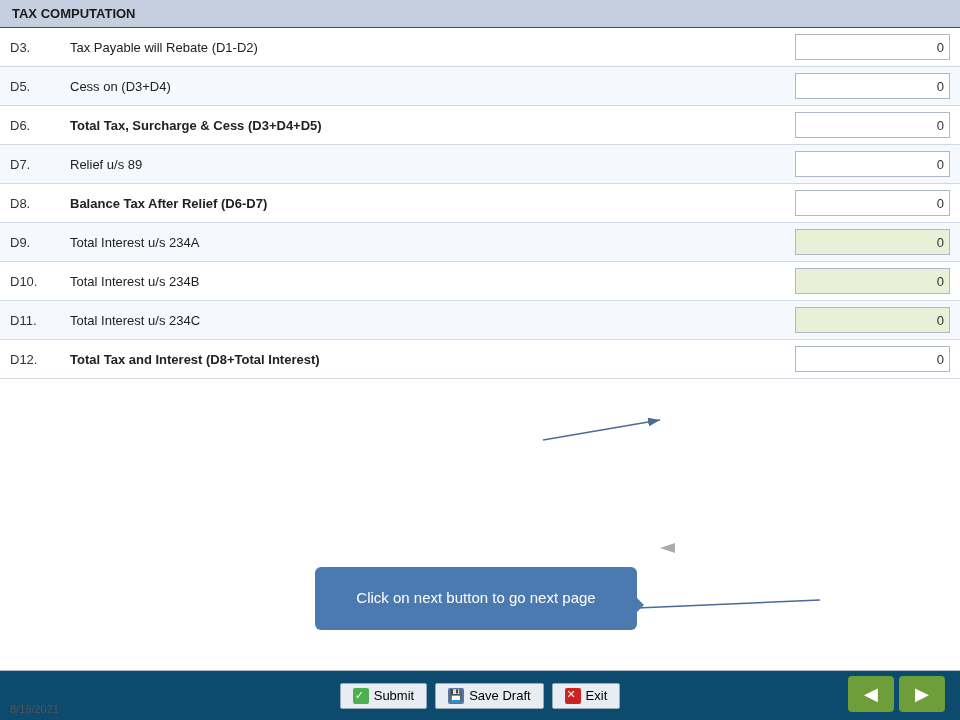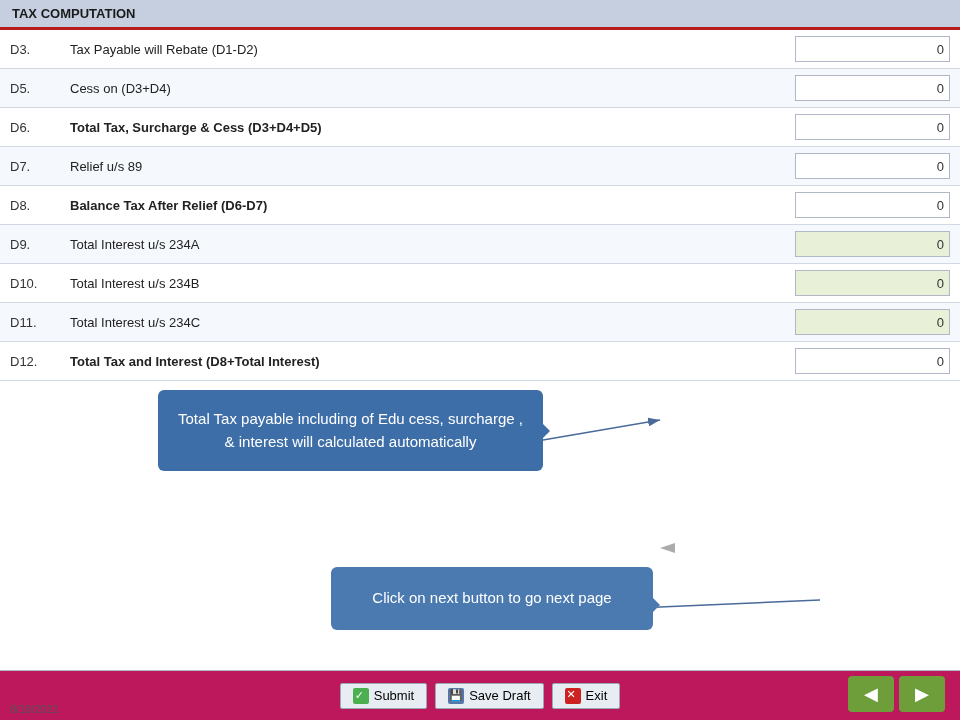--- a/index.html
+++ b/index.html
@@ -20,21 +20,21 @@
       height: 720px;
       position: relative;
     }
 
     .section-header {
       background: #c5cfe0;
       padding: 6px 12px;
       font-weight: bold;
       font-size: 13px;
       color: #1a1a1a;
-      border-bottom: 3px solid #b91c1c;
+      border-bottom: 1px solid #b91c1c;
     }
 
     .tax-table {
       width: 100%;
       border-collapse: collapse;
     }
 
     .tax-table tr {
       border-bottom: 1px solid #d0d8e4;
     }
@@ -91,21 +91,21 @@
       font-size: 13px;
       color: #333;
     }
 
     .footer-bar {
       position: absolute;
       bottom: 0;
       left: 0;
       width: 960px;
       height: 50px;
-      background: #be185d;
+      background: #0c4a6e;
       display: flex;
       align-items: center;
       padding: 0 20px;
       border-top: 1px solid #b0b8c8;
     }
 
     .footer-date {
       position: absolute;
       bottom: 0;
       left: 10px;
@@ -220,21 +220,21 @@
       right: -14px;
       top: 50%;
       transform: translateY(-50%);
       border: 7px solid transparent;
       border-left-color: #3d6ea8;
     }
 
     
     .tooltip-next {
       position: absolute;
-      left: 331px;
+      left: 315px;
       top: 567px;
       width: 322px;
       background: #4a7ab0;
       color: white;
       border-radius: 6px;
       padding: 20px 25px;
       font-size: 15px;
       text-align: center;
       line-height: 1.5;
       z-index: 10;
@@ -317,23 +317,20 @@
           <td class="row-input"><input type="text" class="input-field-green" value="0" style=""></td>
         </tr>
         <tr>
           <td class="row-id">D12.</td>
           <td class="row-label"><b>Total Tax and Interest (D8+Total Interest)</b></td>
           <td class="row-input"><input type="text" class="input-field" value="0" style=""></td>
         </tr>
       </tbody>
   </table>
 
-  <div class="tooltip-blue">
-    <span>Total Tax payable including of Edu cess, surcharge , &amp; interest  will calculated automatically</span>
-  </div>
 
   <div class="tooltip-next">
     <span>Click on next button to go next page</span>
   </div>
 
   <svg class="arrow-svg" style="position:absolute;top:0;left:0;width:960px;height:720px;pointer-events:none;">
 
     <line x1="543" y1="440" x2="660" y2="420" stroke="#4a6a9a" stroke-width="1.5" marker-end="url(#arrowhead)"></line>
 
     <line x1="637" y1="608" x2="820" y2="600" stroke="#4a6a9a" stroke-width="1.5"></line>

